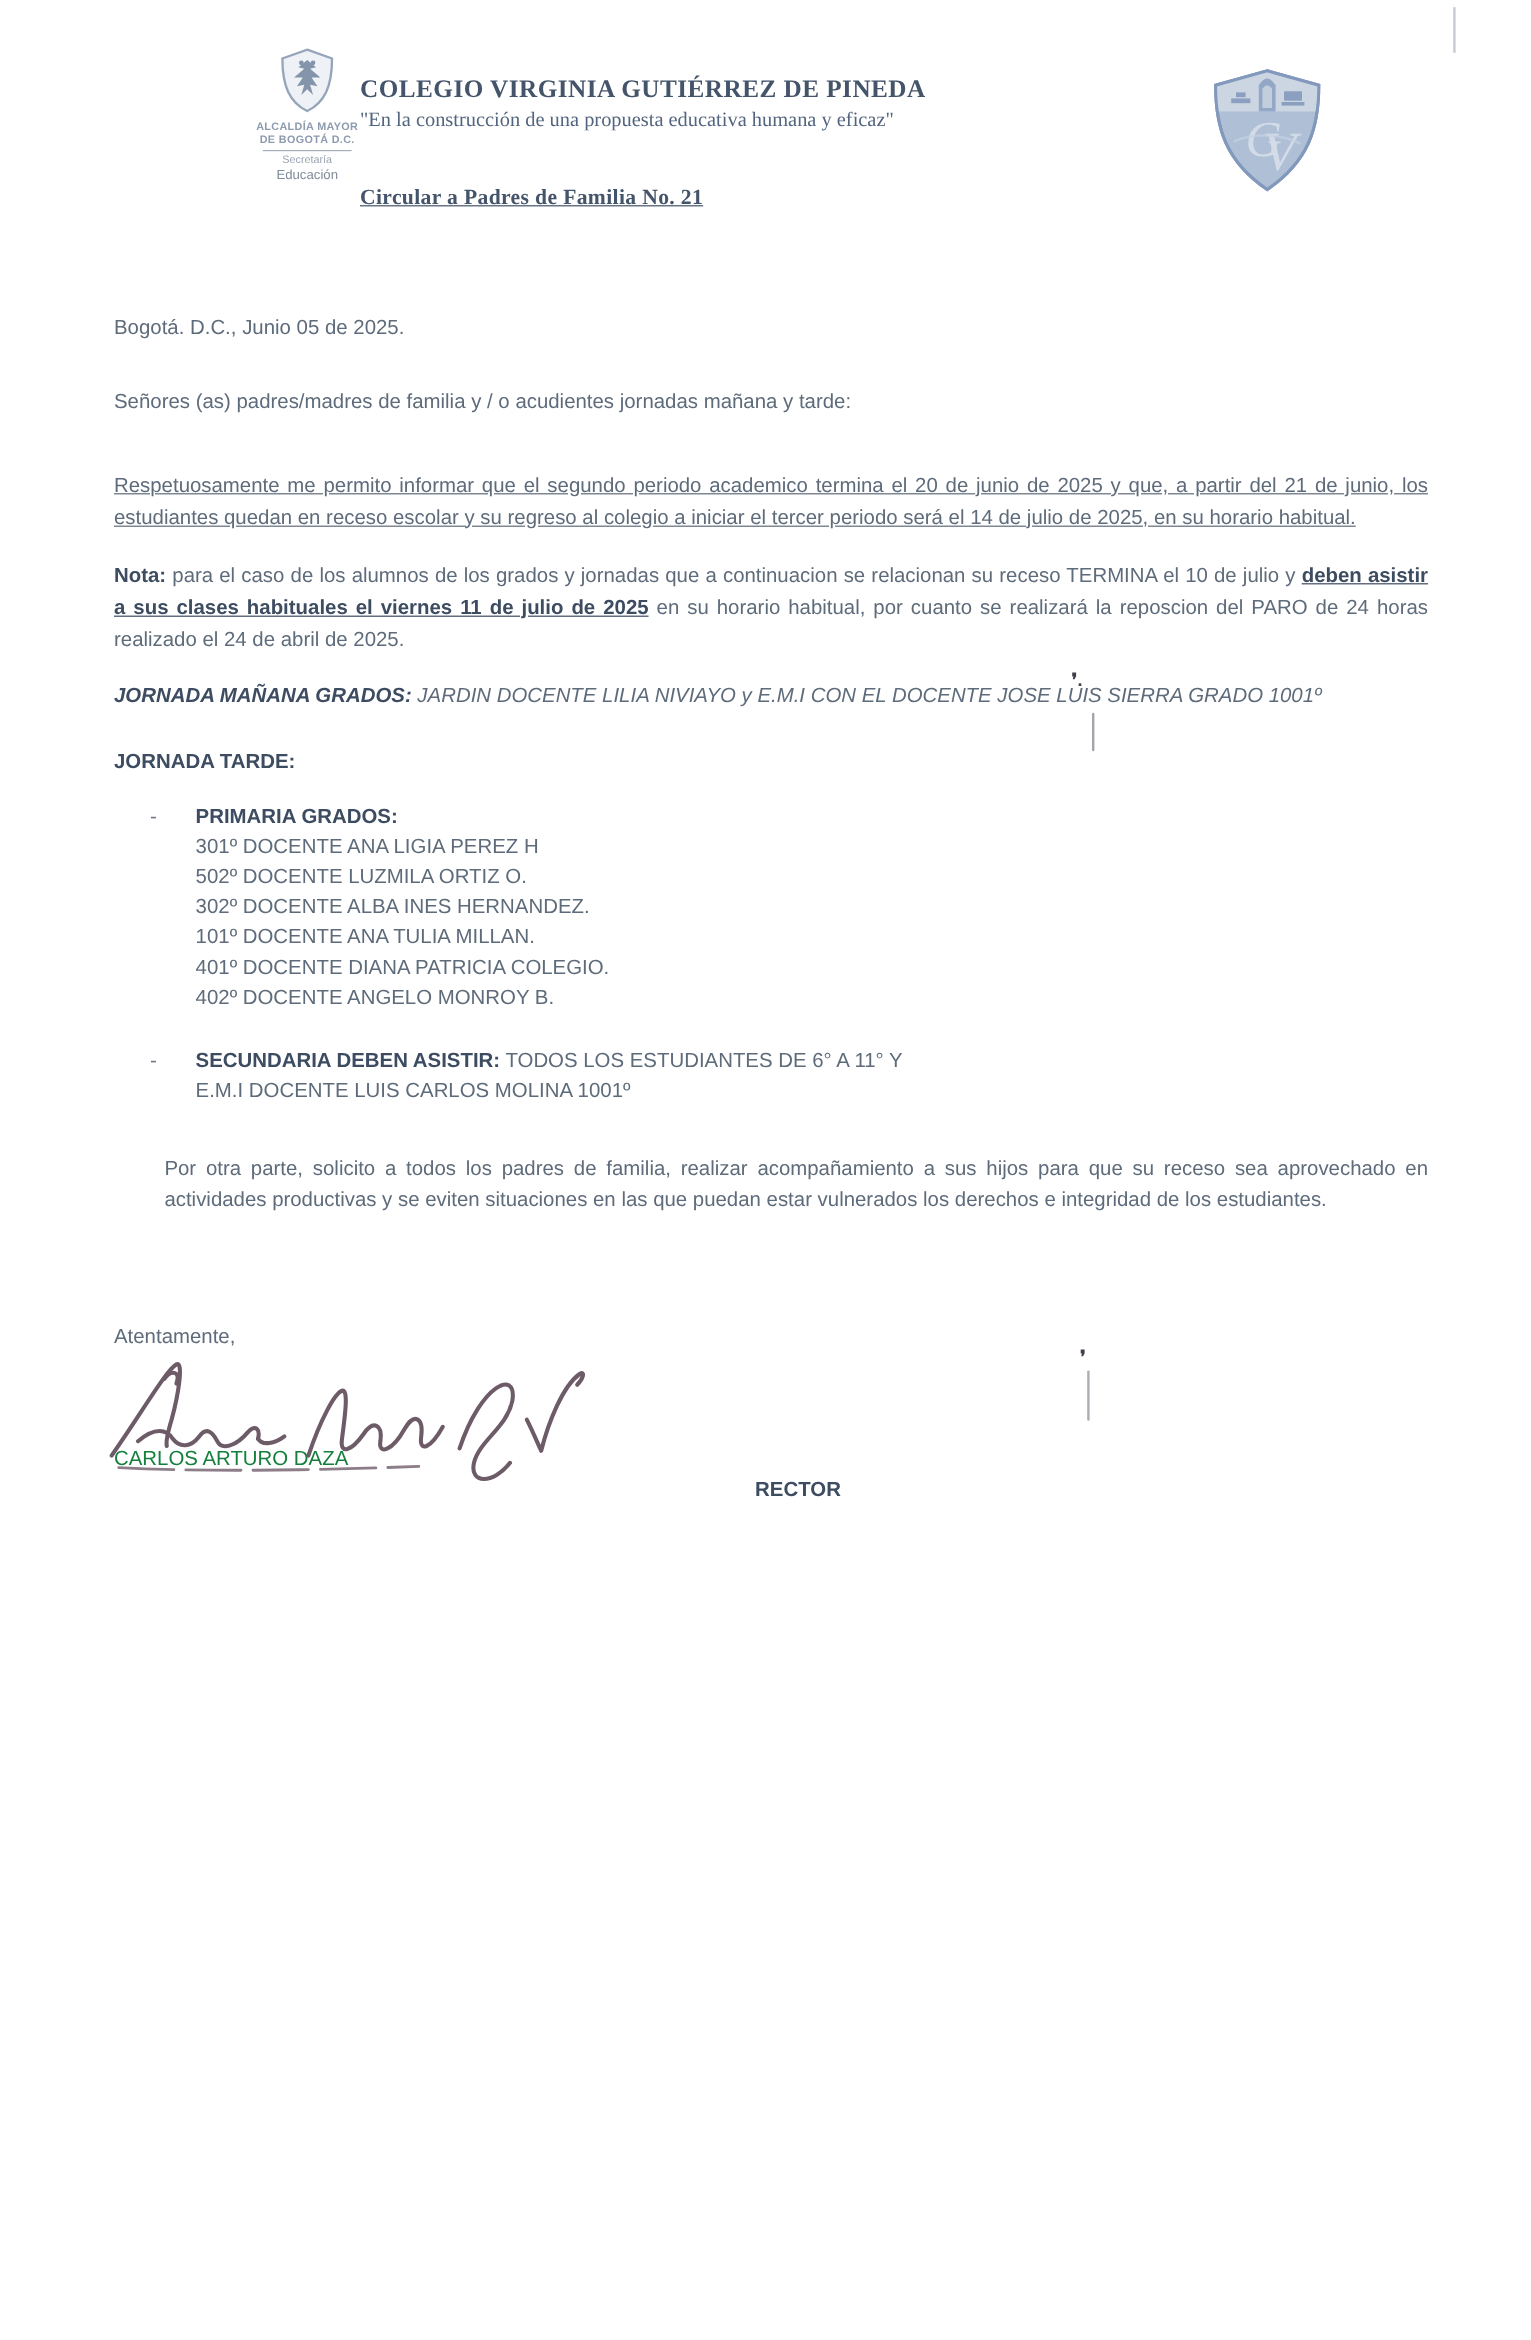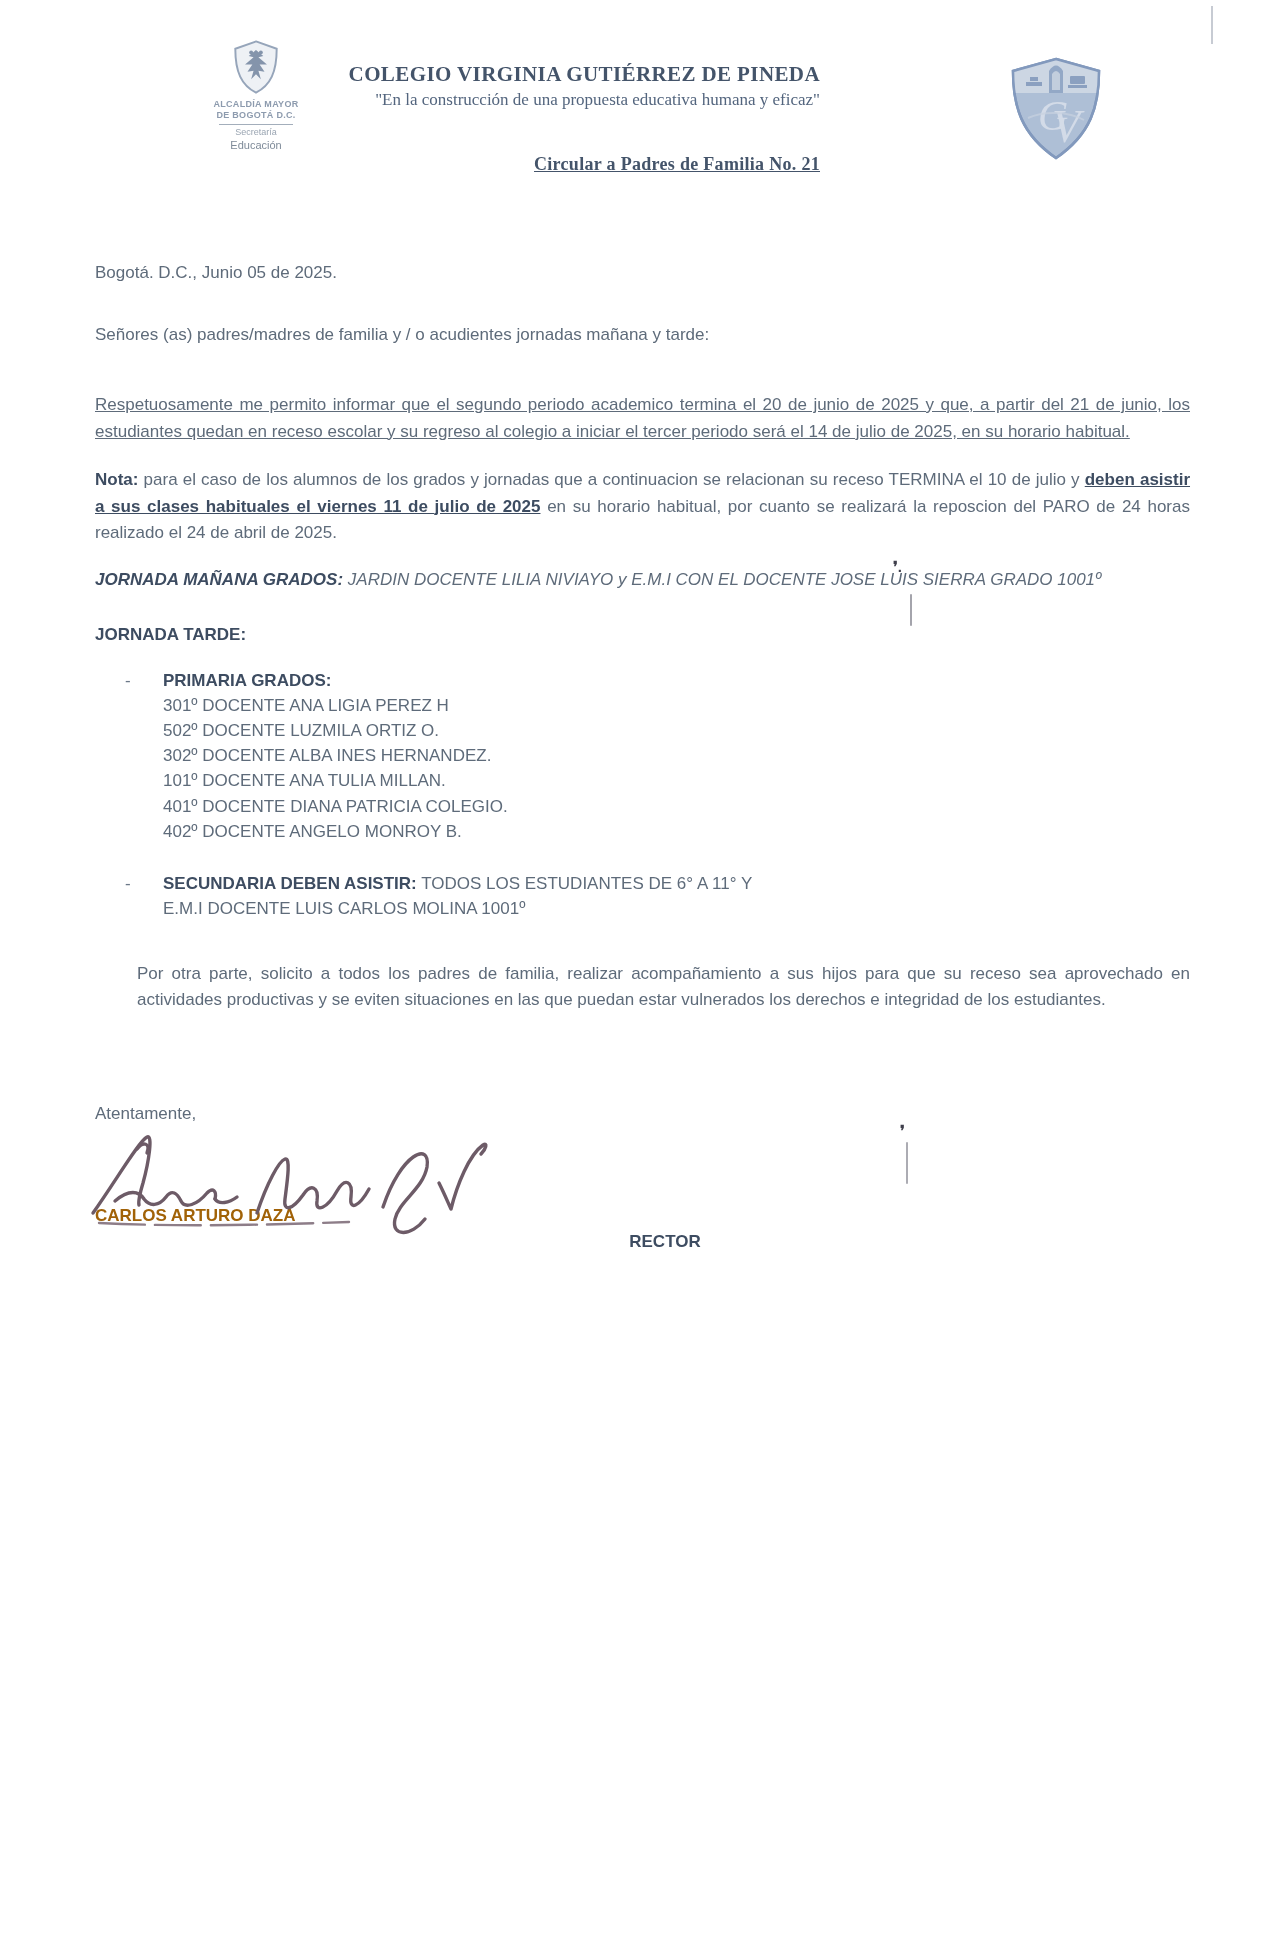--- a/index.html
+++ b/index.html
@@ -18,21 +18,21 @@
     position:absolute; left:192px; top:39px; width:128px;
     text-align:center; color:#8d9bae;
   }
   .logo-left .crest { display:inline-block; }
   .logo-left .l1 { font-size:9px; font-weight:bold; letter-spacing:.3px; line-height:11px; color:#8d9bae; }
   .logo-left .rule { width:74px; height:1px; background:#a3aebb; margin:3px auto 2px auto; }
   .logo-left .l3 { font-size:9px; color:#9aa5b2; line-height:11px; }
   .logo-left .l4 { font-size:11px; color:#7f8b99; line-height:15px; }
 
   .header-center {
-    position:absolute; left:300px; top:62px; width:520px; text-align:right;
+    position:absolute; left:300px; top:62px; width:520px; text-align:left;
     font-family:"Liberation Serif", serif; color:#44546a;
   }
   .school-name { font-size:21px; font-weight:bold; letter-spacing:.4px; line-height:24px; }
   .motto { font-size:17px; margin-top:4px; line-height:20px; color:#53657e; }
   .circular-title {
     display:inline-block; margin-top:44px;
     font-size:18px; font-weight:bold; text-decoration:underline;
     letter-spacing:.3px;
   }
   .crest-right { position:absolute; left:1008px; top:56px; }
@@ -52,21 +52,21 @@
   .bullet-block { margin-top:22px; display:flex; }
   .bullet-dash  { width:68px; padding-left:30px; color:#6b7888; line-height:25.2px; }
   .bullet-content { line-height:25.2px; }
   .bullet-content .lbl { font-weight:bold; color:#3d4c61; }
 
   .para2 { margin-top:40px; line-height:25.6px; text-align:justify;margin-left:42px; }
   .closing { margin-top:90px; line-height:22px; }
 
   .sig-area { position:relative; height:84px; }
   .sig-svg { position:absolute; left:-8px; top:2px; }
-  .signer-name { margin-top:-4px; font-weight:bold; color:#a16207; line-height:22px; }
+  .signer-name { margin-top:-4px; font-weight:normal; color:#15803d; line-height:22px; }
   .signer-title { margin-top:4px; margin-left:45px; font-weight:bold; color:#3d4c61; line-height:22px;text-align:center; }
 
   
   .corner-mark { position:absolute; left:1211px; top:6px; width:2px; height:38px; background:#c7cbd3; }
   .pen-tick { position:absolute; color:#3f3f4c; font-weight:bold; font-size:15px; }
   .pen-line { position:absolute; width:2px; background:#5a5a68; border-radius:2px; }
 </style>
 </head>
 <body>
 

